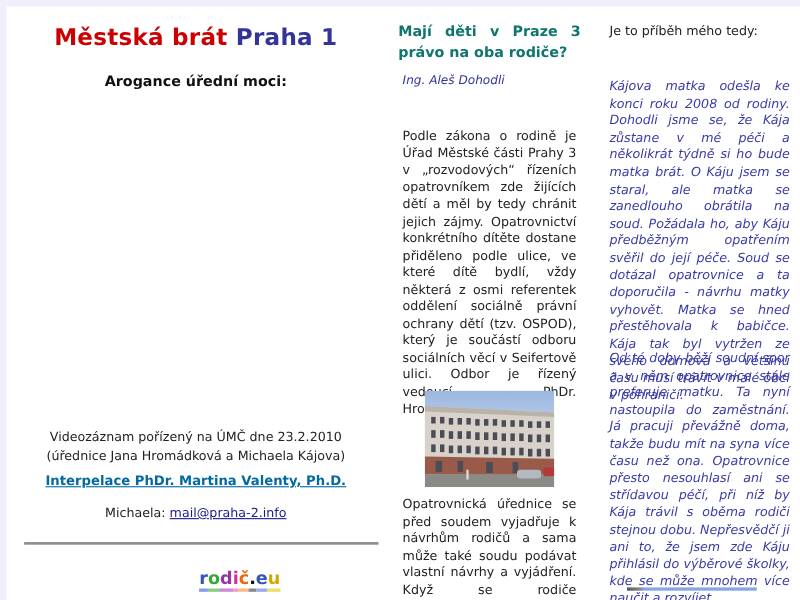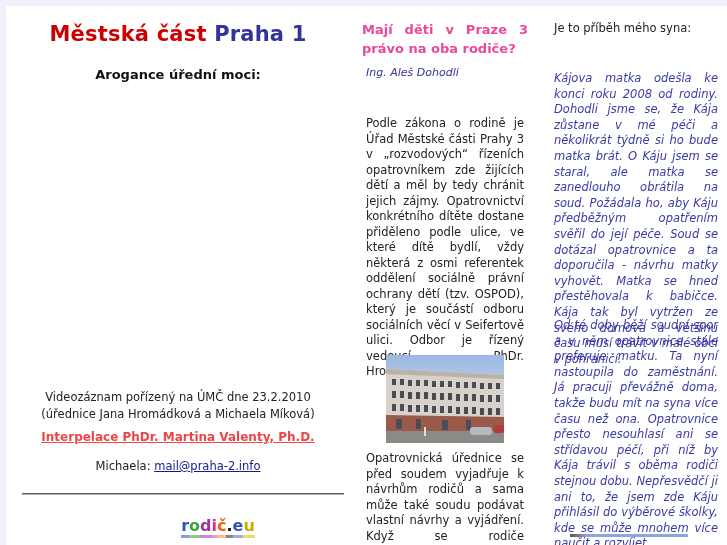--- a/index.html
+++ b/index.html
@@ -28,21 +28,21 @@
     .subtitle {
       position: absolute; left: 0; top: 61px; width: 344px;
       font-size: 13px; font-weight: bold; color: #111;
     }
     .video-caption {
       position: absolute; left: 0; top: 383px; width: 344px;
       font-size: 11.5px; line-height: 17px; color: #222; text-align: center;
     }
     .interpelace {
       position: absolute; left: 0; top: 424px; width: 344px;
-      font-size: 12px; font-weight: bold; color: #ef4444;
+      font-size: 12px; font-weight: bold; color: #0369a1;
       text-decoration: underline;
     }
     .contact {
       position: absolute; left: 0; top: 453px; width: 344px;
       font-size: 11.5px; color: #222;
     }
     .contact a { color: #1a1a8c; text-decoration: underline; }
     .hr {
       position: absolute; left: 16px; top: 487px; width: 322px; height: 2px;
       background: #666; border-bottom: 1px solid #aaa;
@@ -51,21 +51,21 @@
       position: absolute; left: 0; top: 510px; width: 344px;
       font-size: 16px; font-weight: bold; text-align: center;
     }
     .logo span { display: inline-block; border-bottom: 3px solid transparent; line-height: 18px; }
     
     .col2 {
       position: absolute; left: 356px; top: 0; width: 166px;
     }
     .art-title {
       position: absolute; left: 0; top: 14px; width: 166px;
-      font-size: 13px; font-weight: bold; color: #ec4899;
+      font-size: 13px; font-weight: bold; color: #0f766e;
       line-height: 19px; text-align: justify; text-align-last: left;
     }
     .art-author {
       position: absolute; left: 4px; top: 60px;
       font-size: 11px; font-style: italic; color: #333399;
     }
     .art-body {
       position: absolute; left: 4px; top: 110px; width: 158px;
       font-size: 11.5px; line-height: 15.5px; color: #222;
       text-align: justify;
@@ -99,28 +99,28 @@
       background: linear-gradient(to right, #555 0, #888 12px, #8aa6e0 16px, #8aa6e0 100%);
     }
   </style>
 </head>
 <body>
 
 <div class="page">
 
   <div class="col1">
     <div class="site-title">
-      <span class="t1">Městská část</span>
+      <span class="t1">Městská brát</span>
       <span class="t2">Praha 1</span>
     </div>
     <div class="subtitle">Arogance úřední moci:</div>
 
     <div class="video-caption">
       <div>Videozáznam pořízený na ÚMČ dne 23.2.2010</div>
-      <div>(úřednice Jana Hromádková a Michaela Míková)</div>
+      <div>(úřednice Jana Hromádková a Michaela Kájova)</div>
     </div>
 
     <a class="interpelace" href="#">Interpelace PhDr. Martina Valenty, Ph.D.</a>
 
     <div class="contact">
       <span>Michaela:</span>
       <a href="#">mail@praha-2.info</a>
     </div>
 
     <div class="hr"></div>
@@ -199,19 +199,19 @@
         <rect x="84" y="72" width="22" height="8" rx="3" fill="#b4b8bf"></rect>
         <rect x="108" y="70" width="10" height="8" rx="2" fill="#b33a3a"></rect>
         <rect x="38" y="72" width="2" height="9" fill="#ddd"></rect>
       </svg>
     </div>
 
     <div class="art-body2">Opatrovnická úřednice se před soudem vyjadřuje k návrhům rodičů a sama může také soudu podávat vlastní návrhy a vyjádření. Když se rodiče nedohodnou, není výjimkou, že se soudní</div>
   </div>
 
   <div class="col3">
-    <div class="story-intro">Je to příběh mého syna:</div>
+    <div class="story-intro">Je to příběh mého tedy:</div>
     <div class="story-p story-p1">Kájova matka odešla ke konci roku 2008 od rodiny. Dohodli jsme se, že Kája zůstane v mé péči a několikrát týdně si ho bude matka brát. O Káju jsem se staral, ale matka se zanedlouho obrátila na soud. Požádala ho, aby Káju předběžným opatřením svěřil do její péče. Soud se dotázal opatrovnice a ta doporučila - návrhu matky vyhovět. Matka se hned přestěhovala k babičce. Kája tak byl vytržen ze svého domova a většinu času musí trávit v malé obci v pohraničí.</div>
     <div class="story-p story-p2">Od té doby běží soudní spor a v něm opatrovnice stále preferuje matku. Ta nyní nastoupila do zaměstnání. Já pracuji převážně doma, takže budu mít na syna více času než ona. Opatrovnice přesto nesouhlasí ani se střídavou péčí, při níž by Kája trávil s oběma rodiči stejnou dobu. Nepřesvědčí ji ani to, že jsem zde Káju přihlásil do výběrové školky, kde se může mnohem více naučit a rozvíjet.</div>
     <div class="strip"></div>
   </div>
 
 </div>
 
 </body></html>

